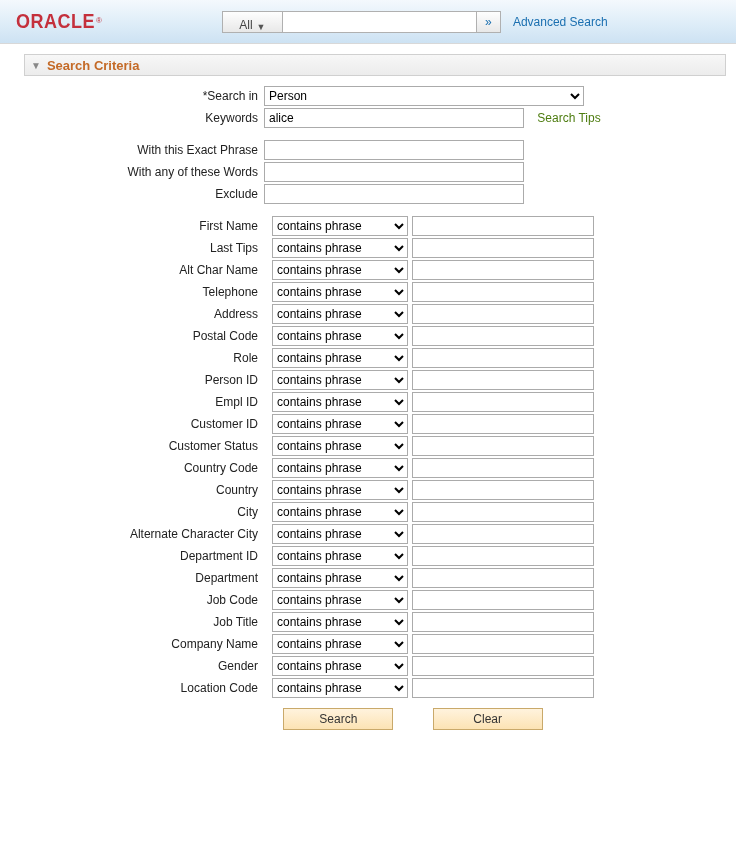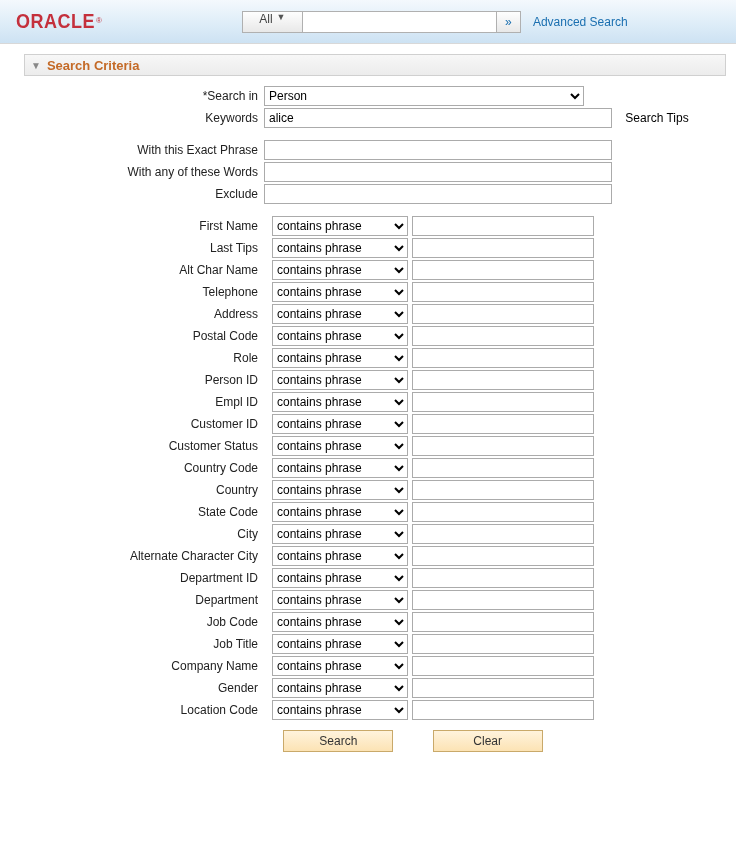--- a/index.html
+++ b/index.html
@@ -14,21 +14,21 @@
     height: 44px;
     background: linear-gradient(to bottom, #f4f9fd 0%, #deedf8 55%, #cde2f3 100%);
     border-bottom: 1px solid #d8d8d8;
     display: flex;
     align-items: center;
     padding: 0 16px;
   }
   .oracle-logo {
     display: flex;
     align-items: center;
-    margin-right: 40px;
+    margin-right: 20px;
   }
   .oracle-text {
     font-family: Arial, sans-serif;
     font-weight: bold;
     font-size: 18px;
     color: #c4303c;
     letter-spacing: 0.5px;
     transform: scaleY(1.1);
   }
   .oracle-dot {
@@ -42,21 +42,21 @@
     display: flex;
     align-items: center;
     margin-left: 100px;
   }
   .all-dropdown {
     height: 22px;
     width: 60px;
     border: 1px solid #b0b0b0;
     background: linear-gradient(to bottom, #fefefe, #e8e8e8);
     display: flex;
-    align-items: flex-start;
+    align-items: flex-end;
     justify-content: center;
     font-size: 12px;
     color: #444;
     border-right: none;
     position: relative;
   }
   .all-dropdown .caret {
     margin-left: 4px;
     font-size: 9px;
     color: #555;
@@ -142,28 +142,28 @@
     font-size: 12px;
   }
   .wide-select {
     width: 320px;
     height: 20px;
     border: 1px solid #ababab;
     font-size: 12px;
     background: #fff;
   }
   .wide-input {
-    width: 348px;
+    width: 260px;
     height: 20px;
     border: 1px solid #ababab;
     padding: 0 4px;
     font-size: 12px;
   }
   .search-tips {
-    color: #000000;
+    color: #4d7c0f;
     margin-left: 10px;
     cursor: pointer;
     font-size: 12px;
   }
   .button-row {
     text-align: center;
     padding: 8px 0 10px 90px;
   }
   .action-btn {
     display: inline-block;
@@ -305,25 +305,20 @@
           <td class="label-cell"><span>Country Code</span></td>
           <td class="op-cell"><select><option>contains phrase</option></select></td>
           <td class="val-cell"><input type="text" style=""></td>
         </tr>
         <tr>
           <td class="label-cell"><span>Country</span></td>
           <td class="op-cell"><select><option>contains phrase</option></select></td>
           <td class="val-cell"><input type="text" style=""></td>
         </tr>
         <tr>
-          <td class="label-cell"><span>State Code</span></td>
-          <td class="op-cell"><select><option>contains phrase</option></select></td>
-          <td class="val-cell"><input type="text" style=""></td>
-        </tr>
-        <tr>
           <td class="label-cell"><span>City</span></td>
           <td class="op-cell"><select><option>contains phrase</option></select></td>
           <td class="val-cell"><input type="text" style=""></td>
         </tr>
         <tr>
           <td class="label-cell"><span>Alternate Character City</span></td>
           <td class="op-cell"><select><option>contains phrase</option></select></td>
           <td class="val-cell"><input type="text" style=""></td>
         </tr>
         <tr>

